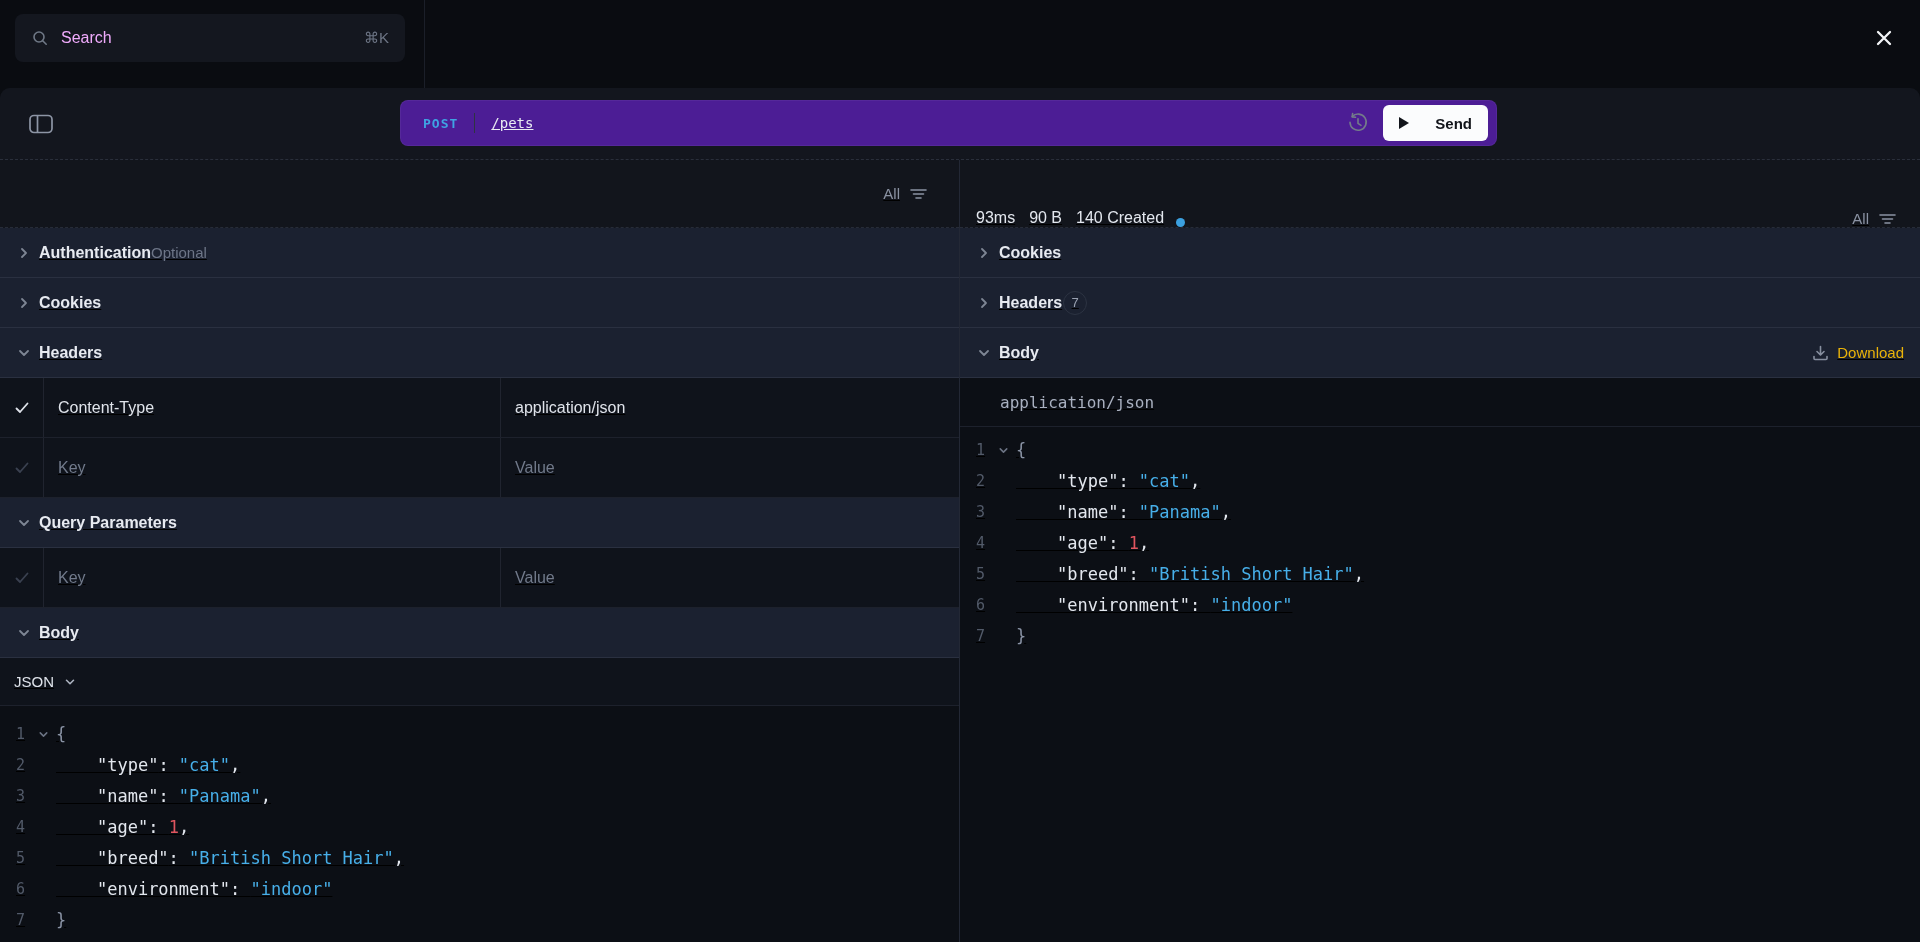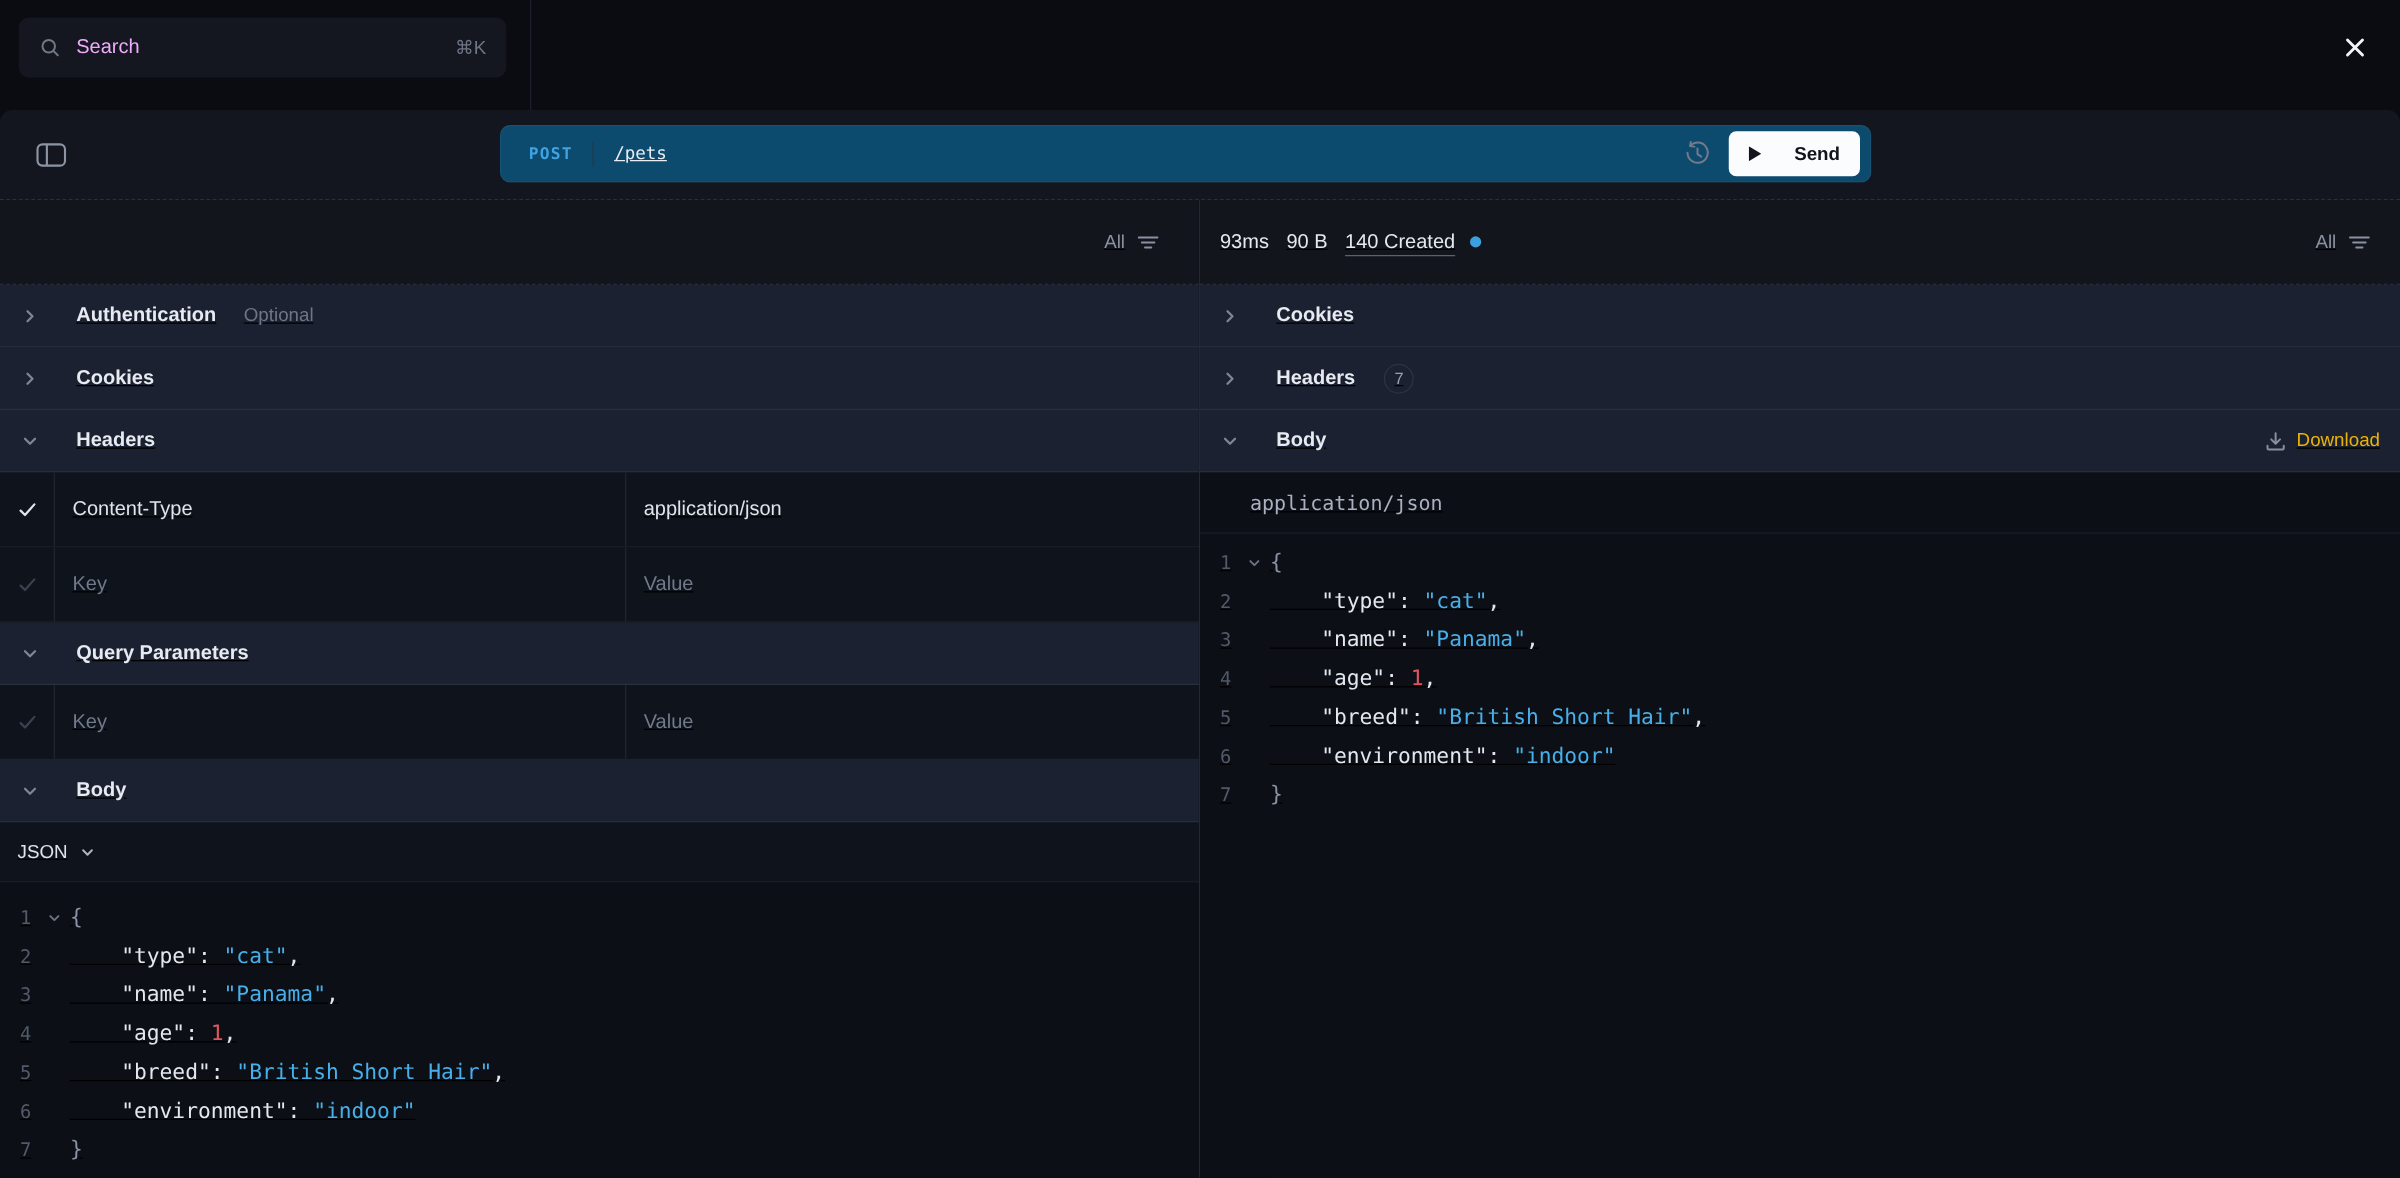--- a/index.html
+++ b/index.html
@@ -11,43 +11,43 @@
   .search-box { position:absolute; left:15px; top:14px; width:390px; height:48px; background:#14171f; border-radius:8px; display:flex; align-items:center; padding:0 16px; gap:12px; cursor:text; }
   .search-label { color:#f0abfc; font-size:16px; }
   .search-kbd { margin-left:auto; color:#6d7585; font-size:15px; }
   .close-btn { position:absolute; right:22px; top:24px; width:28px; height:28px; display:flex; align-items:center; justify-content:center; cursor:pointer; background:none; border:none; }
 
   
   .main { height:854px; background:#0e1117; border-radius:10px 10px 0 0; display:flex; flex-direction:column; }
 
   .toolbar { position:relative; height:72px; background:#13161e; border-bottom:1px dashed #2a2f3b; border-radius:10px 10px 0 0; flex:none; }
   .sidebar-toggle { position:absolute; left:28px; top:24px; background:none; border:none; cursor:pointer; display:flex; }
-  .addressbar { position:absolute; left:400px; top:12px; width:1097px; height:46px; background:#0c4a6e; border:1px solid rgba(255,255,255,0.05); border-radius:8px; display:flex; align-items:center; }
+  .addressbar { position:absolute; left:400px; top:12px; width:1097px; height:46px; background:#4c1d95; border:1px solid rgba(255,255,255,0.05); border-radius:8px; display:flex; align-items:center; }
   .method { margin-left:22px; color:#3fa3e3; font-family:"DejaVu Sans Mono",monospace; font-size:13px; font-weight:bold; letter-spacing:1px; }
   .addr-sep { width:1px; height:20px; background:#2e3442; margin:0 16px; }
   .path { color:#e9ecf2; font-family:"DejaVu Sans Mono",monospace; font-size:14px;text-decoration:underline; }
   .history-btn { margin-left:auto; margin-right:14px; background:none; border:none; cursor:pointer; display:flex; }
   .send-btn { margin-right:8px; height:36px; padding:0 16px; background:#fbfcfd; color:#11141a; border:none; border-radius:6px; font-size:15px; font-weight:bold; display:flex; align-items:center; gap:26px; cursor:pointer; font-family:"Liberation Sans",sans-serif; }
 
   
   .panels { flex:1; display:flex; min-height:0; }
   .panel { display:flex; flex-direction:column; min-height:0;text-decoration:underline; }
   .panel.left { width:960px; border-right:1px solid #232835; flex:none; }
   .panel.right { flex:1; }
 
   .filter-row { height:68px; flex:none; background:#12151c; border-bottom:1px dashed #272c38; display:flex; align-items:center; }
   .filter-row.left { justify-content:flex-end; padding-right:32px; }
-  .filter-row.right { padding:0 24px 0 16px; gap:14px; }
+  .filter-row.right { padding:0 24px 0 16px; gap:14px;align-items:flex-end; }
   .filter-ctl { display:flex; align-items:center; gap:10px; color:#8a92a2; font-size:15px; cursor:pointer; }
   .meta-item { color:#e4e8ef; font-size:16px; font-weight:500; }
   .meta-status { color:#e4e8ef; font-size:16px; font-weight:500; text-decoration:underline; text-underline-offset:6px; text-decoration-thickness:1px; text-decoration-color:#596173; cursor:pointer; }
   .status-dot { width:9px; height:9px; border-radius:50%; background:#3ba0df; margin-left:-2px; }
   .push-right { margin-left:auto; }
 
-  .section-row { height:50px; flex:none; background:#1b2130; border-bottom:1px solid #2a3040; display:flex; align-items:center; padding:0 16px; gap:29px; cursor:pointer; }
+  .section-row { height:50px; flex:none; background:#1b2130; border-bottom:1px solid #2a3040; display:flex; align-items:center; padding:0 16px; gap:7px; cursor:pointer; }
   .section-label { color:#e7eaf0; font-size:16px; font-weight:bold; }
   .section-hint { color:#6d7587; font-size:15px; margin-left:-7px; }
   .badge { width:24px; height:24px; border:1px solid #2c3342; border-radius:50%; color:#99a1b1; font-size:13px; display:flex; align-items:center; justify-content:center; margin-left:-6px; }
   .section-action { margin-left:auto; display:flex; align-items:center; gap:8px; color:#eab308; font-size:15px; cursor:pointer; }
 
   .table-row { height:60px; flex:none; background:#0f131b; border-bottom:1px solid #1d212c; display:flex; align-items:stretch; }
   .cell-check { width:44px; flex:none; border-right:1px solid #20242f; display:flex; align-items:center; justify-content:center; cursor:pointer; }
   .cell-key { width:457px; flex:none; border-right:1px solid #20242f; display:flex; align-items:center; padding-left:14px; font-size:16px; color:#e0e4eb; cursor:text; }
   .cell-value { flex:1; display:flex; align-items:center; padding-left:14px; font-size:16px; color:#e0e4eb; cursor:text; }
   .cell-key.placeholder, .cell-value.placeholder { color:#717a8b; }

